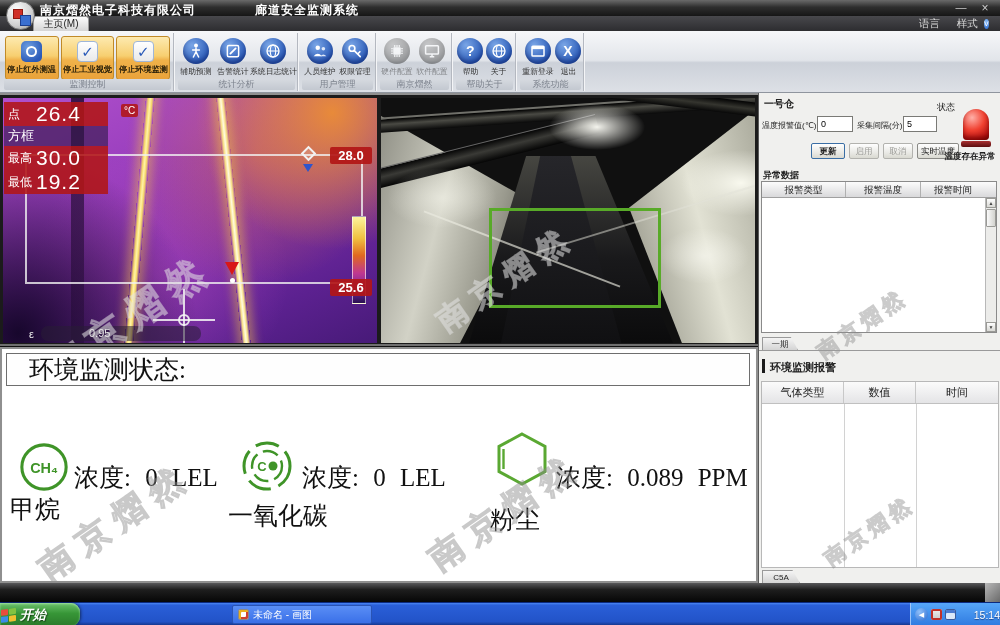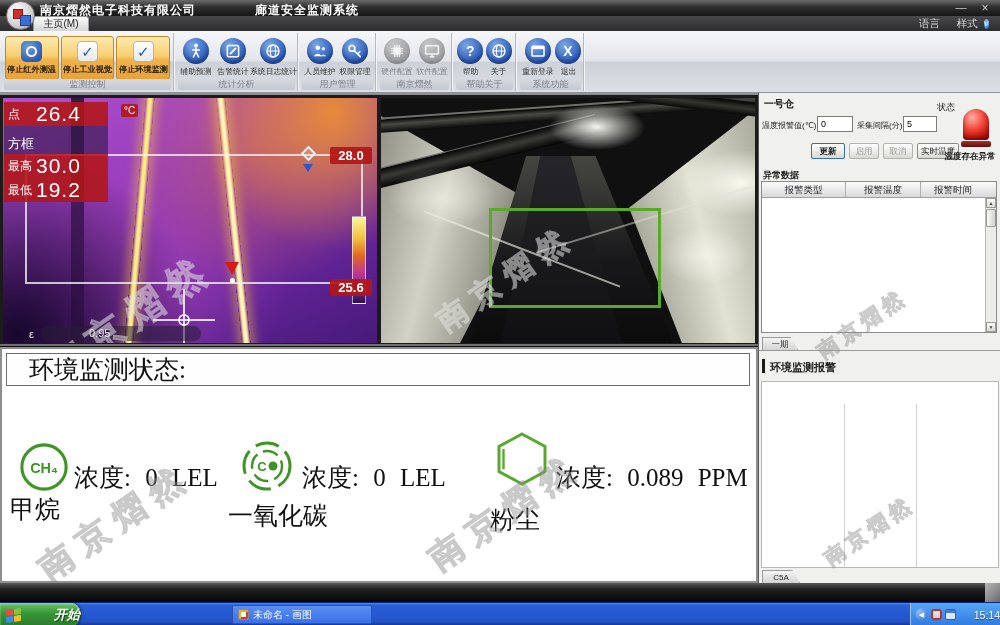--- a/index.html
+++ b/index.html
@@ -67,21 +67,21 @@
   .t-pole{position:absolute;left:68px;top:0;width:13px;height:245px;
           background:linear-gradient(rgba(26,8,40,.78),rgba(26,8,40,.35));}
   .stripe{position:absolute;top:-12px;height:270px;width:9px;
           background:linear-gradient(to right,rgba(250,210,80,0),#f6d86a 30%,#fff2a8 50%,#f6d86a 70%,rgba(250,210,80,0));
           box-shadow:0 0 10px 4px rgba(244,196,70,.45);}
   .stripe1{left:132px;transform:rotate(5deg);}
   .stripe2{left:226px;transform:rotate(-6deg);
            background:linear-gradient(to right,rgba(252,220,110,0),#f8e088 28%,#fffbe0 50%,#f8e088 72%,rgba(252,220,110,0));}
   .t-info{position:absolute;left:1px;top:4px;width:104px;color:#fff;}
   .t-row-red{background:rgba(178,22,22,.88);display:flex;align-items:center;padding:0 0 0 4px;}
-  .t-row-dim{background:rgba(48,24,72,.62);padding:9px 0 1px 4px;font-size:13px;}
+  .t-row-dim{background:rgba(48,24,72,.62);padding:1px 0 1px 4px;font-size:13px;}
   .t-lab{font-size:12px;width:28px;}
   .t-val{font-size:21px;letter-spacing:1px;}
   .t-unit{position:absolute;left:118px;top:6px;background:rgba(178,22,22,.88);color:#fff;
           font-size:10px;padding:1px 3px;border-radius:2px;}
   .t-box{position:absolute;left:22px;top:56px;width:338px;height:130px;border:2px solid rgba(240,240,240,.8);}
   .t-badge{position:absolute;width:42px;height:17px;background:rgba(178,22,22,.92);color:#fff;border-radius:2px;
            font-size:13px;font-weight:bold;text-align:center;line-height:17px;}
   .t-marker{position:absolute;left:300px;top:50px;width:11px;height:11px;border:2px solid #f2f2f2;
             transform:rotate(45deg);background:rgba(255,255,255,.15);}
   .t-btri{position:absolute;left:300px;top:66px;width:0;height:0;border-left:5px solid transparent;
@@ -191,21 +191,21 @@
   
   .statusstrip{position:absolute;left:0;top:583px;width:1000px;height:19px;
                background:linear-gradient(#58585a,#1e1e1e 35%,#060606);}
   .grip{position:absolute;right:0;top:0;width:15px;height:19px;background:linear-gradient(135deg,#b8b8b8,#6a6a6a);}
 
   
   .taskbar{position:absolute;left:0;top:602px;width:1000px;height:23px;
            background:linear-gradient(#4a86f2 0%,#2a5fd8 10%,#2253c8 85%,#16388f 100%);border-top:1px solid #0b2a80;}
   .startbtn{position:absolute;left:0;top:0;width:80px;height:23px;border-radius:0 9px 9px 0;cursor:default;
             background:linear-gradient(#6cc26c,#379637 45%,#2b7a2b);box-shadow:inset 0 1px 2px #9fdf9f,1px 0 3px rgba(0,0,0,.5);
-            display:flex;align-items:center;padding-left:5px;justify-content:space-between;}
+            display:flex;align-items:center;}
   .flag{width:16px;height:14px;display:grid;grid-template-columns:8px 8px;grid-template-rows:7px 7px;
         transform:skewY(-8deg);margin-right:4px;}
   .flag i{display:block;margin:.5px;border-radius:1px;}
   .f1{background:#e84c3c;} .f2{background:#82c341;} .f3{background:#3b8ce8;} .f4{background:#f0c030;}
   .startlabel{color:#fff;font-size:13px;font-weight:bold;font-style:italic;text-shadow:1px 1px 1px #1a4a1a;}
   .task{position:absolute;top:2px;height:19px;border-radius:2px;display:flex;align-items:center;padding:0 5px;
         color:#fff;font-size:10px;cursor:default;white-space:nowrap;overflow:hidden;}
   .task1{left:86px;width:142px;background:linear-gradient(#1c4cb4,#2a5ccc);border:1px solid #12307c;
          box-shadow:inset 1px 1px 2px rgba(0,0,20,.5);}
   .task2{left:232px;width:140px;background:linear-gradient(#5a8ef5,#3a70e8);border:1px solid #2a54b4;}
@@ -469,20 +469,25 @@
       </div>
       <div class="wm wm-paper wm-small" style="left:48px;top:128px;">南京熠然</div>
     </div>
 
     <div class="tab-phase">一期</div>
     <div class="tabline"></div>
     <div class="env-accent"></div>
     <div class="env-title">环境监测报警</div>
 
     <div class="tbl2">
+      <div class="tbl2-head">
+        <div style="width:82px;">气体类型</div>
+        <div style="width:72px;">数值</div>
+        <div style="width:82px;border-right:none;">时间</div>
+      </div>
       <div class="t2v1"></div>
       <div class="t2v2"></div>
       <div class="wm wm-paper wm-small" style="left:55px;top:135px;">南京熠然</div>
     </div>
 
     <div class="tab-csa">C5A</div>
   </div>
 
   <div class="envpanel">
     <div class="env-head">

